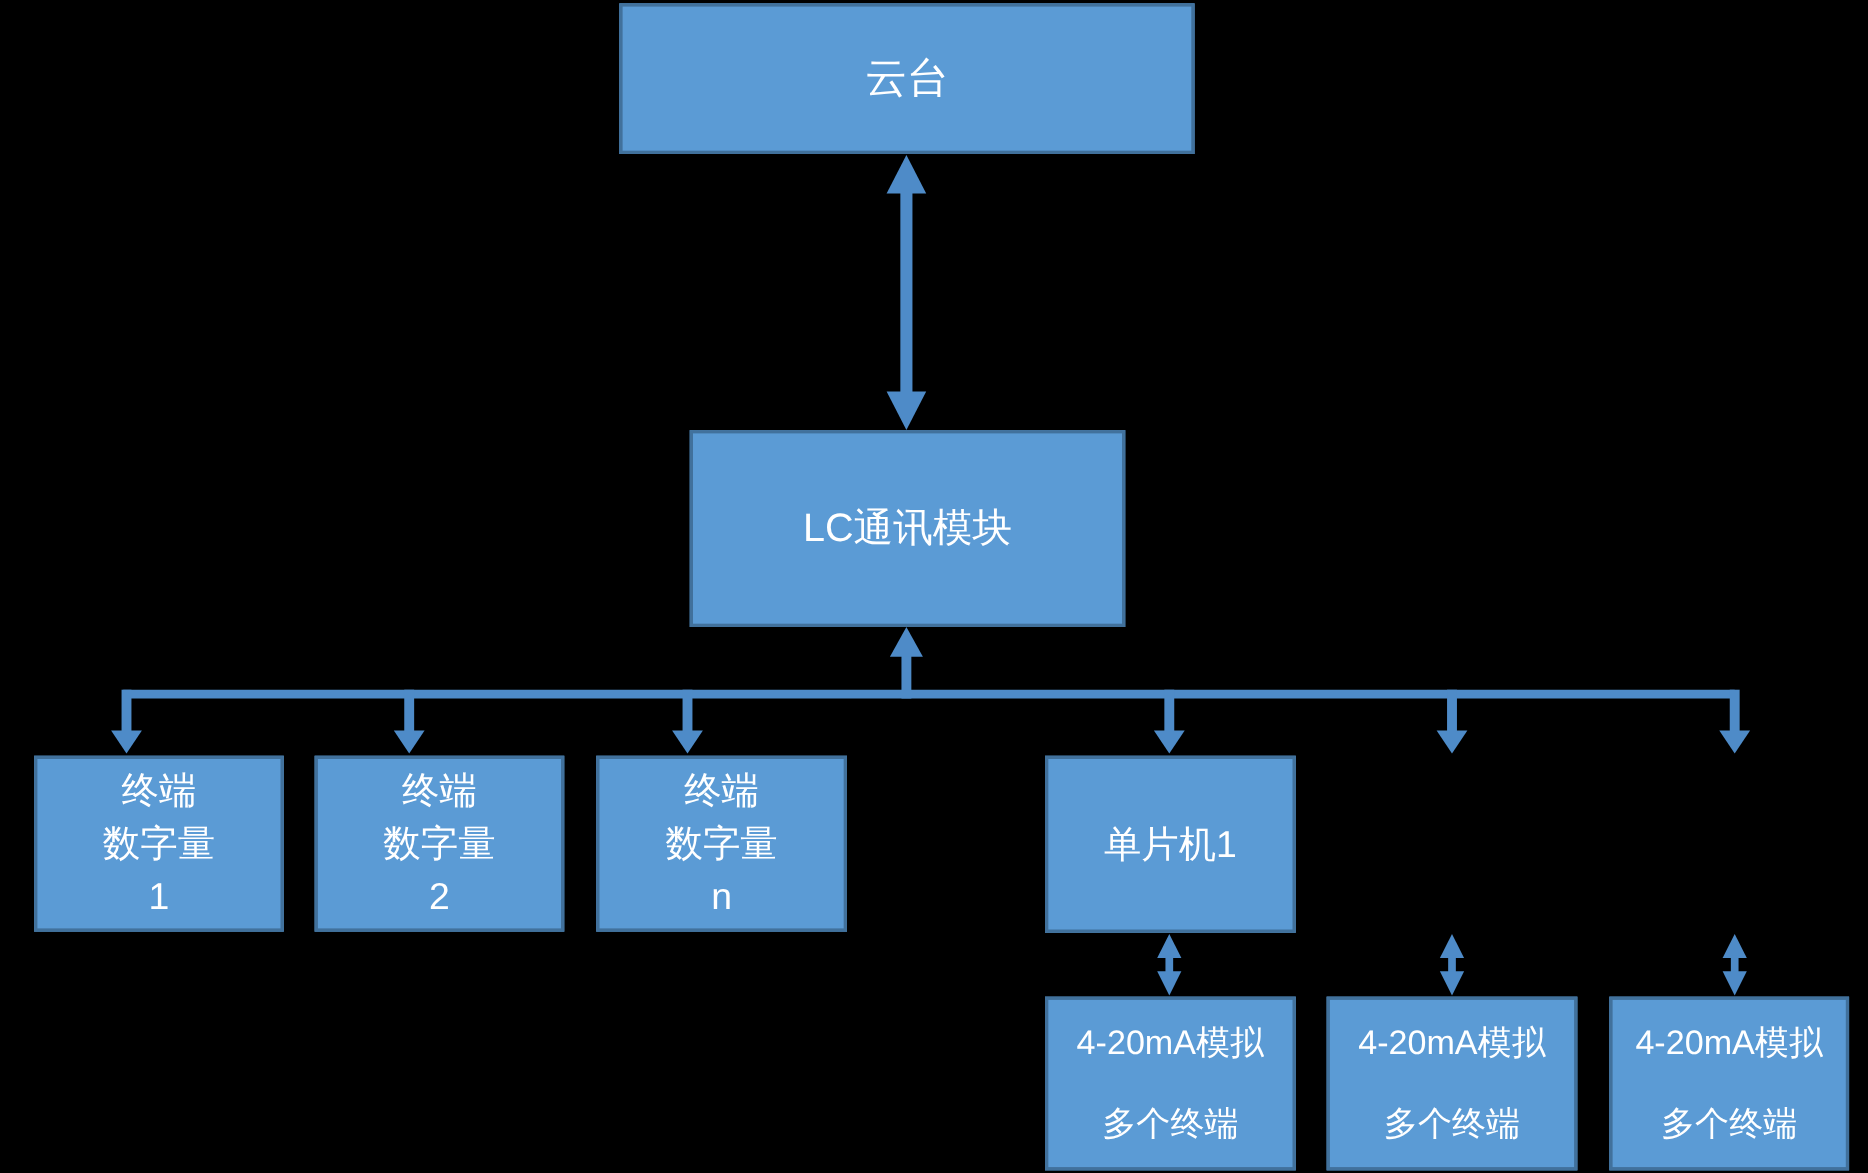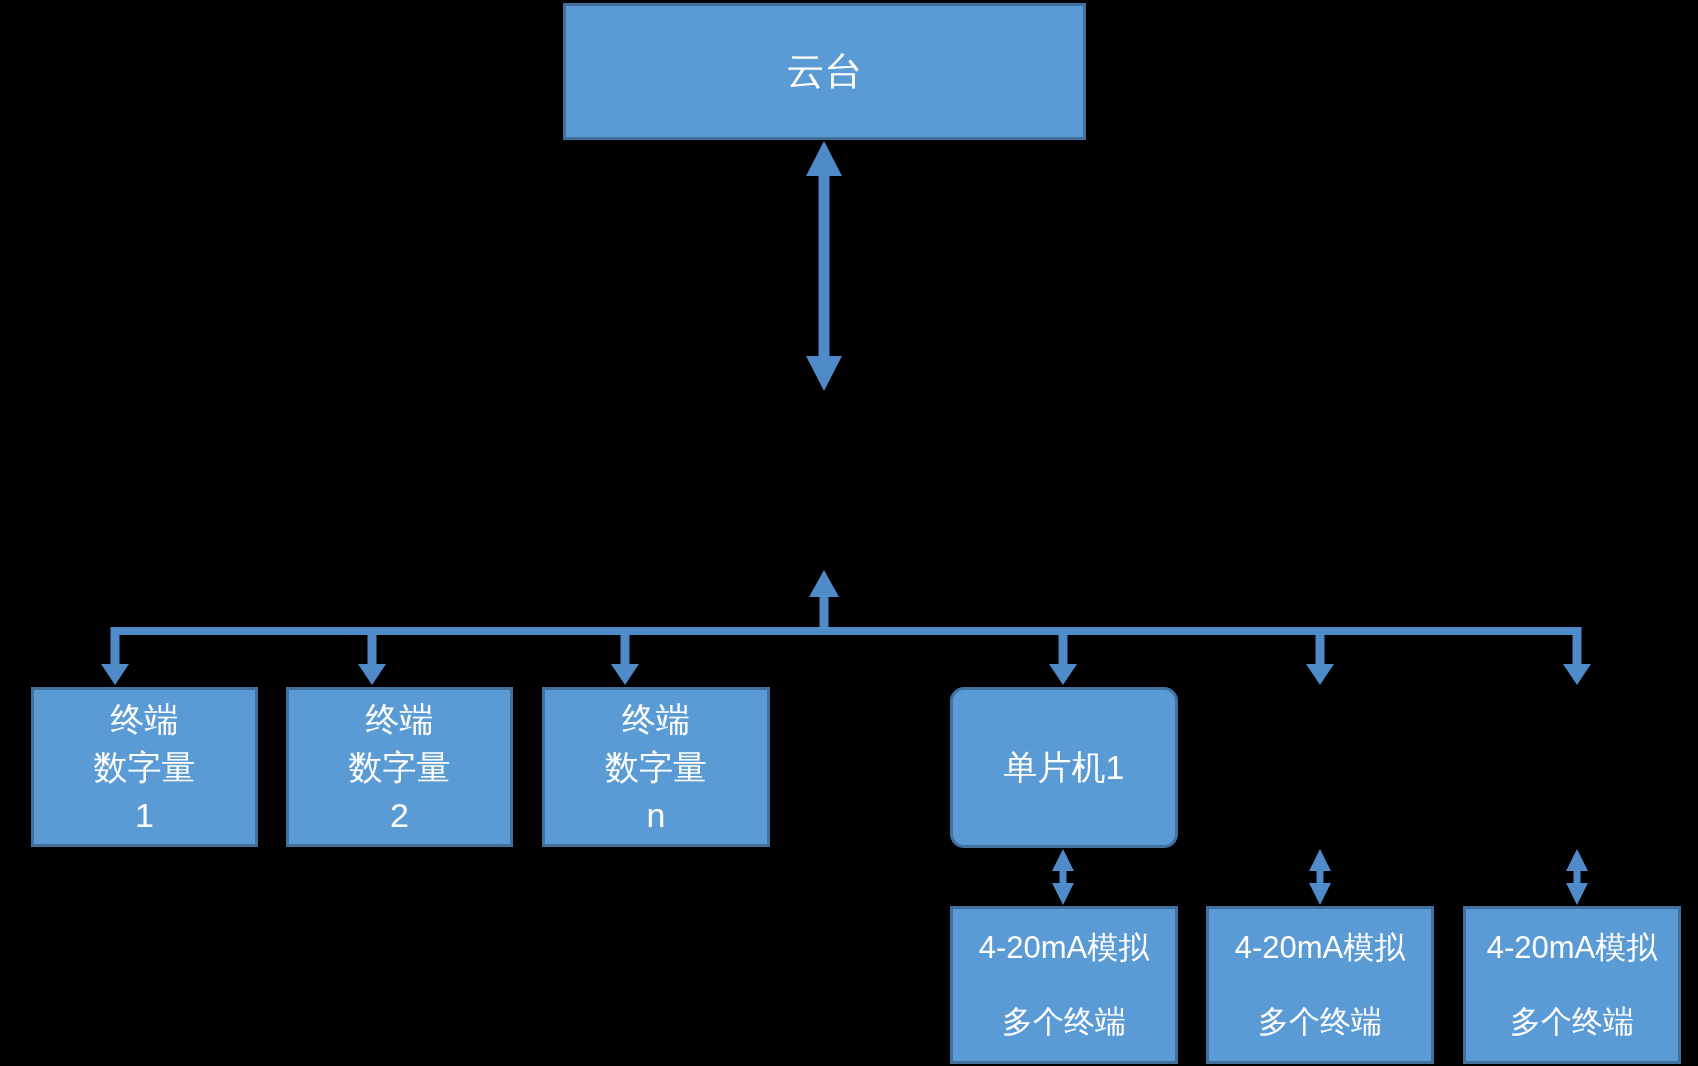--- a/index.html
+++ b/index.html
@@ -28,21 +28,21 @@
     color:var(--text);
     display:flex;flex-direction:column;
     justify-content:center;
     text-align:center;
   }
   .node-cloud      {left:563px; top:3px;   width:523px; height:137px; font-size:38px;}
   .node-lc         {left:627px; top:391px; width:396px; height:179px; font-size:36px;}
   .node-terminal   {top:687px; width:227px; height:160px; font-size:34px; line-height:48px;margin-left:29px;}
   .t1{left:2px;}   .t2{left:257px;}  .t3{left:513px; width:228px;}
   .node-mcu        {top:687px; width:228px; height:161px; font-size:34px;}
-  .m1{left:950px;border-radius:14px;} .m2{left:1206px;} .m3{left:1463px; width:226px;}
+  .m1{left:950px;} .m2{left:1206px;} .m3{left:1463px; width:226px;}
   .node-analog     {top:906px; width:228px; height:158px; font-size:31px; line-height:50px;gap:24px;}
   .a1{left:950px;} .a2{left:1206px;} .a3{left:1463px; width:218px;}
   .line{display:block;}
 </style>
 </head>
 <body>
 
 <div class="diagram">
 
   <svg class="connector-layer" width="1698" height="1066" viewBox="0 0 1698 1066" xmlns="http://www.w3.org/2000/svg">
@@ -101,20 +101,23 @@
       <polygon class="c-fill" points="1577,849 1566,871 1588,871"></polygon>
       <line class="c-stroke" x1="1577" y1="869" x2="1577" y2="887" stroke-width="7"></line>
       <polygon class="c-fill" points="1577,905 1566,883 1588,883"></polygon>
     </g>
   </svg>
 
   <div class="node node-cloud">
     <span class="line">云台</span>
   </div>
 
+  <div class="node node-lc">
+    <span class="line">LC通讯模块</span>
+  </div>
 
   <div class="node node-terminal t1">
     <span class="line">终端</span>
     <span class="line">数字量</span>
     <span class="line">1</span>
   </div>
 
   <div class="node node-terminal t2">
     <span class="line">终端</span>
     <span class="line">数字量</span>

